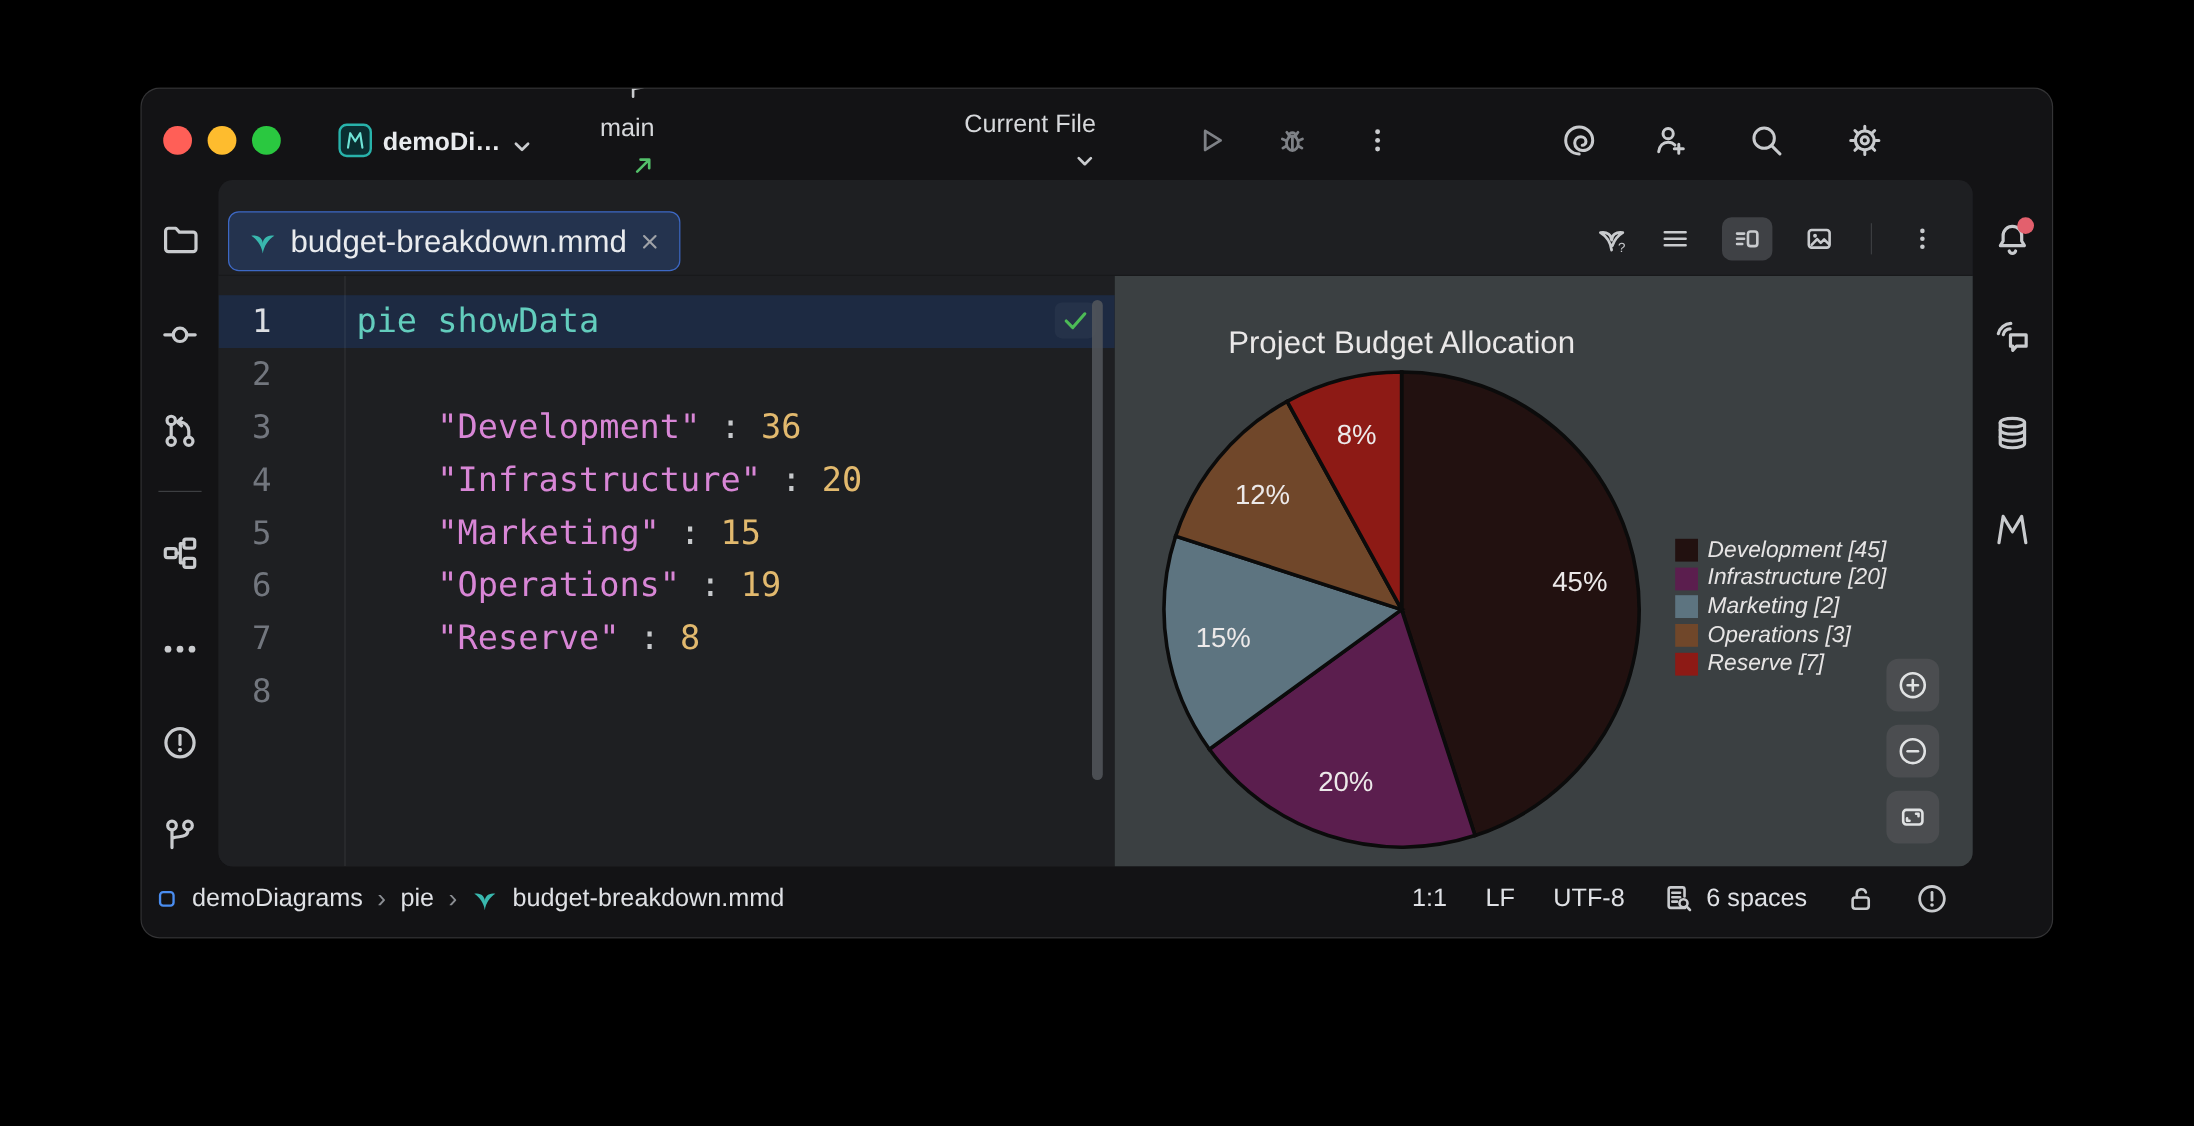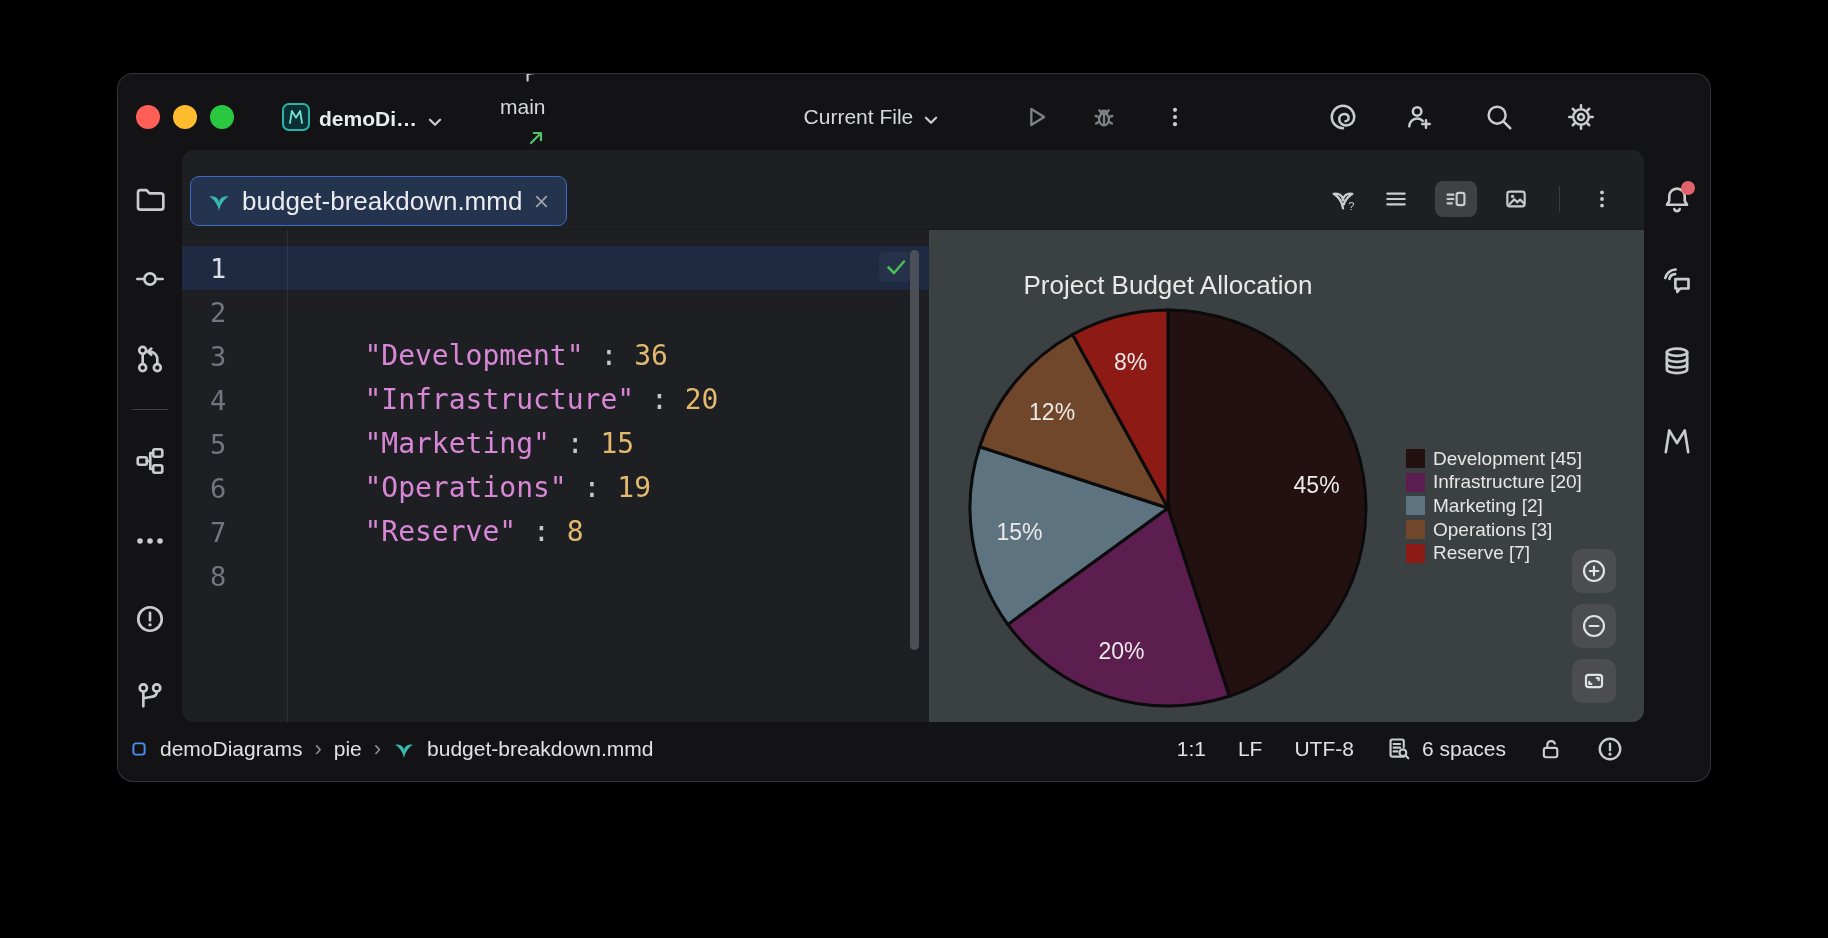--- a/index.html
+++ b/index.html
@@ -65,21 +65,21 @@
          border-radius:6px;padding:3px 5px;display:flex;}
   .vthumb{position:absolute;right:10px;top:20px;width:9px;height:400px;border-radius:5px;
           background:#53575c;opacity:.85;z-index:5;}
 
   
   .preview{flex:1;position:relative;background:#3b4042;min-width:0;}
   .chart-title{position:absolute;left:19px;top:40px;width:440px;text-align:center;
                font-size:26px;color:#eae8e8;}
   .pie-svg{position:absolute;left:19px;top:58px;}
   .pie-label{font-family:"Liberation Sans",sans-serif;font-size:23px;fill:#ece9e9;}
-  .legend{position:absolute;left:477px;top:217px;}
+  .legend{position:absolute;left:467px;top:217px;font-style:italic;}
   .lrow{display:flex;align-items:center;height:23.6px;gap:8px;}
   .lsw{width:19px;height:19px;flex:none;}
   .ltx{font-size:19px;color:#e7e5e5;white-space:nowrap;}
   .zoomers{position:absolute;left:643px;top:319px;display:flex;flex-direction:column;gap:11px;}
   .zbtn{width:44px;height:44px;border-radius:10px;background:#4b4d50;display:flex;
         align-items:center;justify-content:center;}
   .zic{stroke:#e0e2e3;fill:none;stroke-width:2;stroke-linecap:round;stroke-linejoin:round;}
 
   
   .statusbar{height:59px;flex:none;display:flex;align-items:center;padding:0 86px 6px 12px;
@@ -131,21 +131,21 @@
             <path d="M4.5 13.5 13.5 4.5M7 4.5h6.5V11" stroke="#53c06a" stroke-width="2" fill="none" stroke-linecap="round" stroke-linejoin="round"></path>
           </svg>
       </span>
       <span class="icon">
         <svg width="18" height="18" viewBox="0 0 16 16">
             <path class="sic" d="M3.5 6l4.5 4.5L12.5 6"></path>
           </svg>
       </span>
     </div>
 
-    <div class="tb-group" style="margin-left:258px;">
+    <div class="tb-group" style="margin-left:258px;flex-direction:column;">
       <span class="tb-label">Current File</span>
       <span class="icon">
         <svg width="18" height="18" viewBox="0 0 16 16">
             <path class="sic" d="M3.5 6l4.5 4.5L12.5 6"></path>
           </svg>
       </span>
     </div>
 
     <span class="icon" style="margin-left:82px;">
       <svg width="28" height="28" viewBox="0 0 24 24">
@@ -307,20 +307,21 @@
         </div>
       </div>
 
       <div class="workarea">
 
         <div class="editor">
           <div class="gutter-sep"></div>
           <div id="code-lines">
               <div class="crow current">
                 <span class="ln">1</span>
+                <span class="ctext"><span class="tk-kw">pie</span><span class="tk-pln"> </span><span class="tk-kw">showData</span></span>
               </div>
               <div class="crow">
                 <span class="ln">2</span>
               </div>
               <div class="crow">
                 <span class="ln">3</span>
                 <span class="ctext"><span class="tk-pln">    </span><span class="tk-str">"Development"</span><span class="tk-pln"> </span><span class="tk-pun">:</span><span class="tk-pln"> </span><span class="tk-num">36</span></span>
               </div>
               <div class="crow">
                 <span class="ln">4</span>

